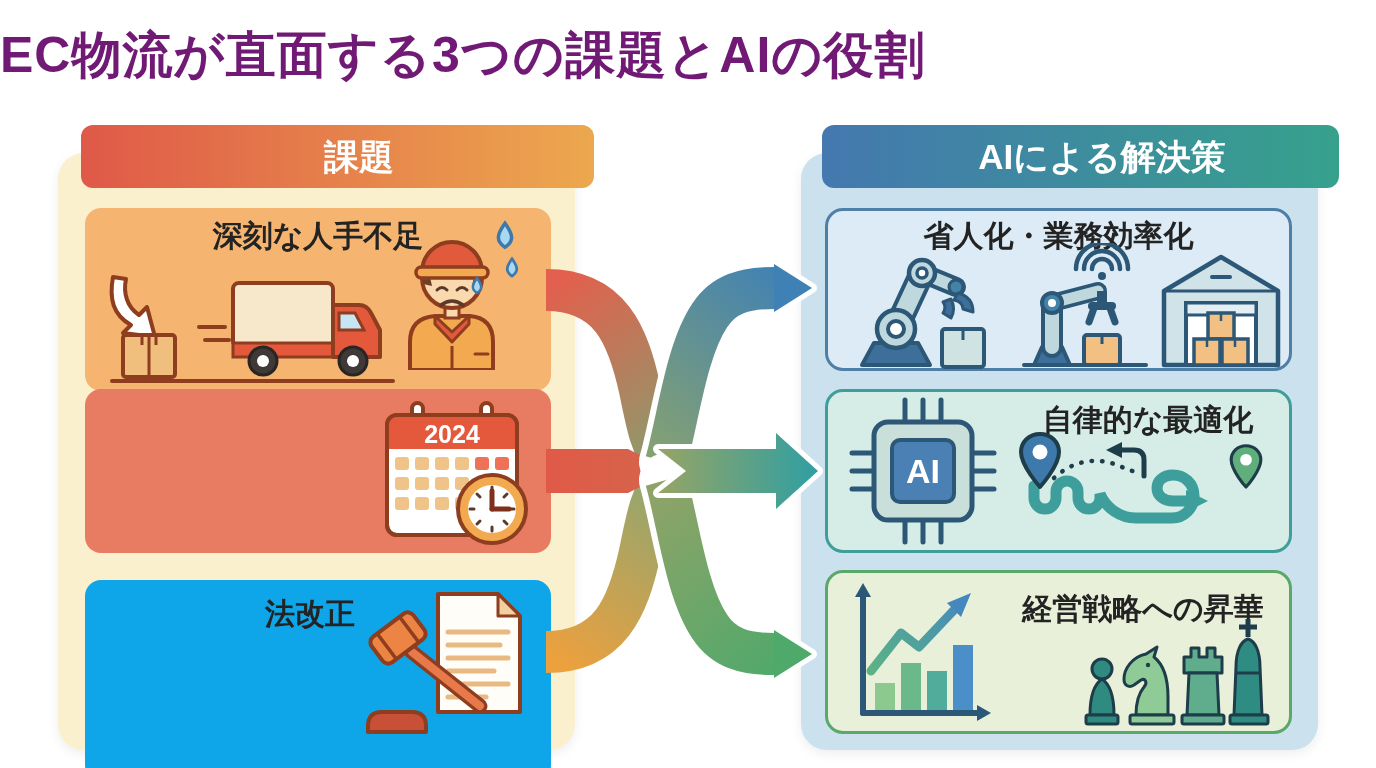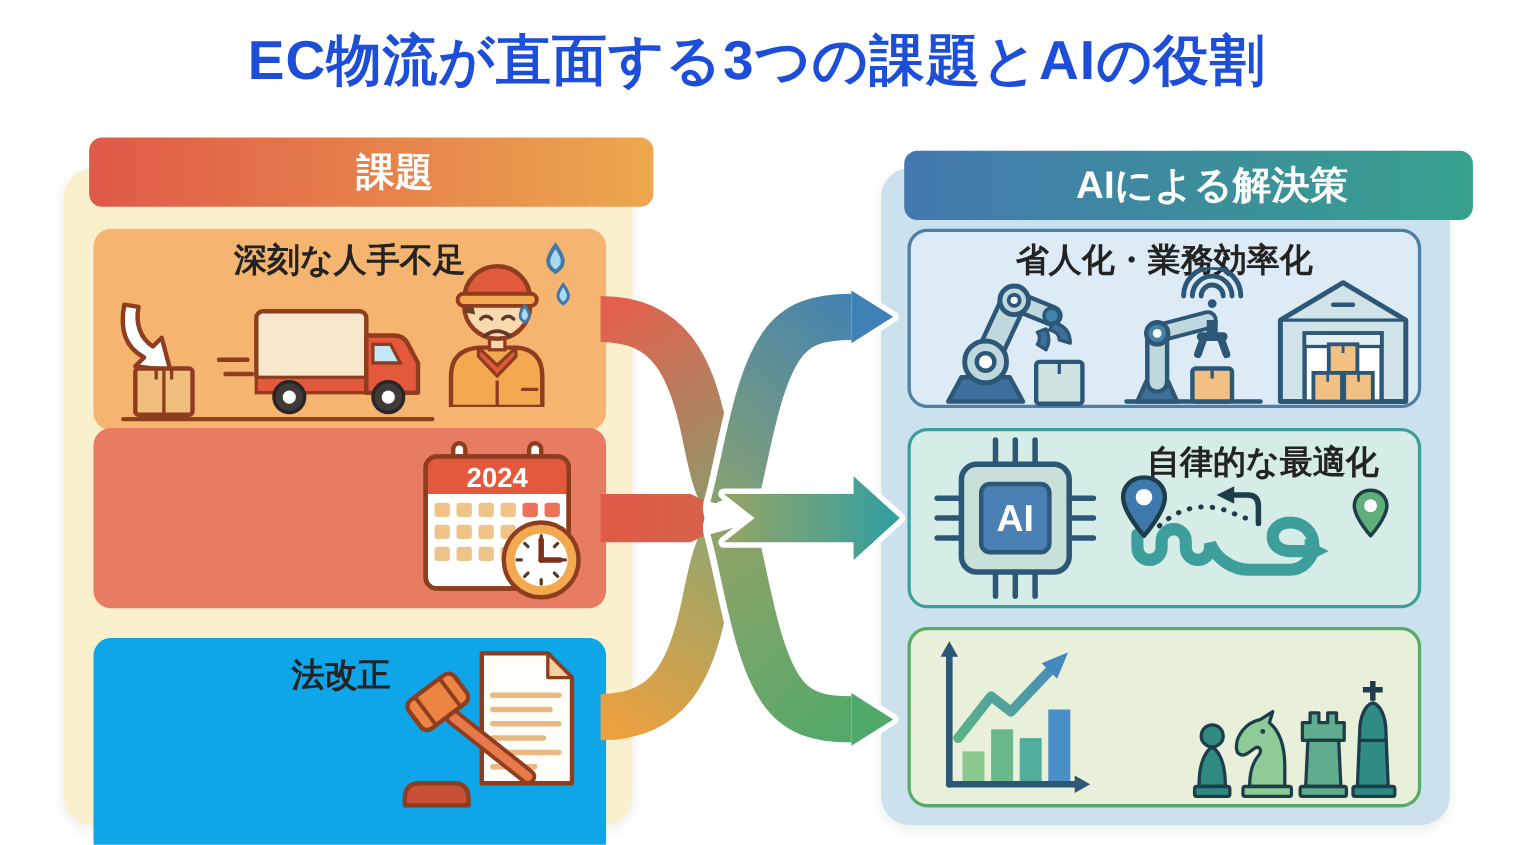--- a/index.html
+++ b/index.html
@@ -1,29 +1,29 @@
 <!DOCTYPE html>
 <html><head>
 <meta charset="utf-8">
 <style>
   html,body{margin:0;padding:0;}
   body{width:1376px;height:768px;background:#ffffff;position:relative;overflow:hidden;
        font-family:"Liberation Sans","DejaVu Sans",sans-serif;}
   .stage{position:absolute;inset:0;}
-  .page-title{position:absolute;top:22px;left:0;width:100%;text-align:center;
-      font-size:50px;font-weight:900;color:#1d4ed8;letter-spacing:1px;margin:0;}
+  .page-title{position:absolute;top:22px;left:0;width:100%;text-align:left;
+      font-size:50px;font-weight:900;color:#701a75;letter-spacing:1px;margin:0;}
   .panel{position:absolute;border-radius:26px;box-shadow:0 4px 12px rgba(0,0,0,.07);}
   .panel-left{left:58px;top:153px;width:517px;height:597px;background:#faf0ce;}
   .panel-right{left:801px;top:153px;width:517px;height:597px;background:#cbe2ee;}
   .col-header{position:absolute;height:63px;border-radius:12px;text-align:center;
       line-height:63px;font-size:35px;font-weight:800;color:#ffffff;z-index:4;padding-left:43px;}
   .col-header-left{left:81px;top:125px;width:470px;
       background:linear-gradient(90deg,#df5948,#eca84e);}
   .col-header-right{left:822px;top:125px;width:474px;
-      background:linear-gradient(90deg,#4478af,#36a18c);margin-top:12px;}
+      background:linear-gradient(90deg,#4478af,#36a18c);}
   .box{position:absolute;width:466px;height:183px;border-radius:16px;z-index:2;}
   .rbox{position:absolute;width:467px;height:163px;border-radius:18px;z-index:2;box-sizing:border-box;}
   .box-l1{left:85px;top:208px;background:#f5b46f;}
   .box-l2{left:85px;top:389px;height:164px;background:#e87c63;}
   .box-l3{left:85px;top:580px;height:201px;background:#0ea5e9;}
   .box-r1{left:825px;top:208px;background:#dcebf5;border:3px solid #4e7fa6;}
   .box-r2{left:825px;top:389px;height:164px;background:#d5ede6;border:3px solid #3f9e99;}
   .box-r3{left:825px;top:570px;height:164px;background:#e9f0d9;border:3px solid #5ba96a;}
   .box-title{position:absolute;font-size:30px;font-weight:800;color:#232323;white-space:nowrap;}
   .t-center{left:0;width:100%;text-align:center;}
@@ -316,20 +316,21 @@
       <rect x="52" y="70" width="26" height="26" fill="#f2c083" stroke="#2c5777" stroke-width="3.5"></rect>
       <line x1="65" y1="70" x2="65" y2="78" stroke="#2c5777" stroke-width="2.5"></line>
       <rect x="38" y="96" width="26" height="26" fill="#f2c083" stroke="#2c5777" stroke-width="3.5"></rect>
       <line x1="51" y1="96" x2="51" y2="104" stroke="#2c5777" stroke-width="2.5"></line>
       <rect x="66" y="96" width="26" height="26" fill="#f2c083" stroke="#2c5777" stroke-width="3.5"></rect>
       <line x1="79" y1="96" x2="79" y2="104" stroke="#2c5777" stroke-width="2.5"></line>
     </svg>
   </div>
 
   <div class="rbox box-r3">
+    <div class="box-title" style="left:170px;width:290px;text-align:center;top:16px;">経営戦略への昇華</div>
 
     <svg class="icon" style="left:15px;top:8px;" width="150" height="148" viewBox="0 0 150 148">
       <defs>
         <linearGradient id="zig" gradientUnits="userSpaceOnUse" x1="28" y1="90" x2="126" y2="14">
           <stop offset="0" stop-color="#5bb385"></stop>
             <stop offset="1" stop-color="#4488be"></stop>
         </linearGradient>
       </defs>
       <rect x="32" y="102" width="20" height="30" fill="#8cc98f"></rect>
       <rect x="58" y="82" width="20" height="50" fill="#6bb98a"></rect>

